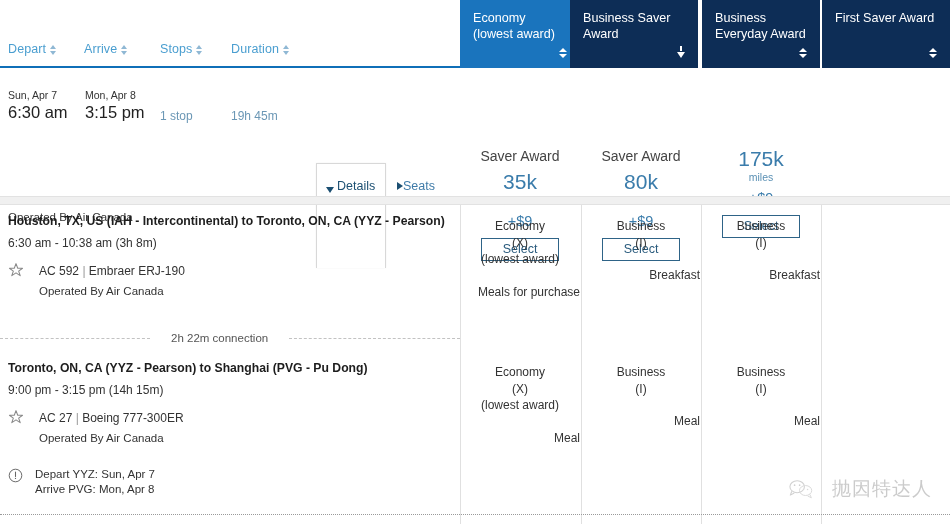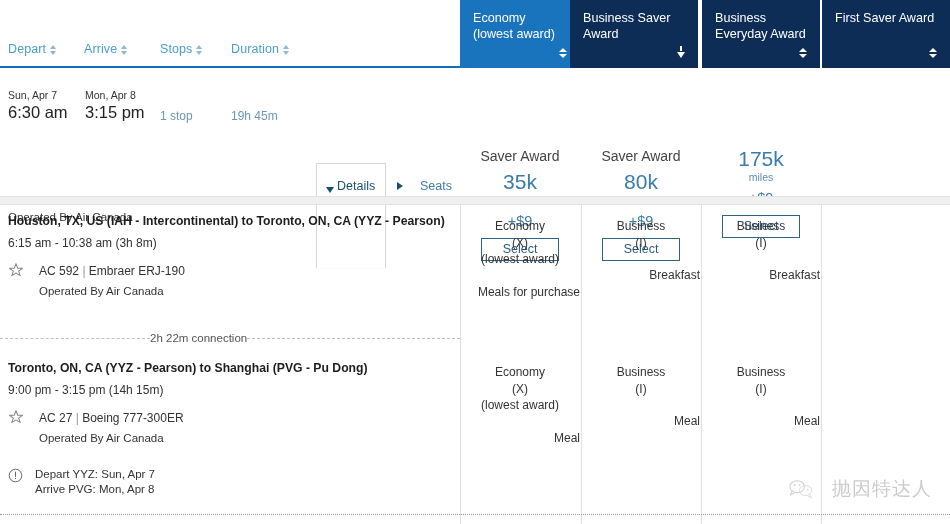--- a/index.html
+++ b/index.html
@@ -73,21 +73,21 @@
     box-shadow: 0 0 2px rgba(0,0,0,.05);
   }
   .details-link {
     position: absolute; left: 326px; top: 111px;
     font-size: 12.5px; color: #1b4f72; cursor: pointer;
     display: flex; align-items: flex-end; gap: 3px;
   }
   .seats-link {
     position: absolute; left: 397px; top: 111px;
     font-size: 12.5px; color: #3f7ba8; cursor: pointer;
-    display: flex; align-items: center; gap: 17px;
+    display: flex; align-items: center; gap: 0;
   }
   .tri-down { width: 0; height: 0; border-left: 4.5px solid transparent;
     border-right: 4.5px solid transparent; border-top: 6px solid #1b4f72; }
   .tri-right { width: 0; height: 0; border-top: 4.5px solid transparent;
     border-bottom: 4.5px solid transparent; border-left: 6px solid #1b4f72; }
 
   .award-cell {
     position: absolute; top: 68px; height: 128px; text-align: center;
   }
   .aw-label { margin-top: 12px; font-size: 14px; color: #444; }
@@ -113,21 +113,21 @@
   .seg { position: absolute; left: 0; width: 460px; }
   .seg-route { font-size: 12.2px; font-weight: bold; color: #1d1d1d; }
   .seg-times { font-size: 12px; color: #333; margin-top: 8px; }
   .seg-flight { font-size: 12px; color: #333; margin-top: 14px; padding-left: 31px; position: relative; }
   .seg-flight .sep { color: #999; }
   .seg-oper { font-size: 11.5px; color: #333; margin-top: 7px; padding-left: 31px; }
   .star-icon { position: absolute; left: 0; top: -2px; width: 16px; height: 16px; }
 
   .connection {
     position: absolute; left: 0; width: 460px; height: 14px;
-    display: flex; align-items: center; gap: 0;
+    display: flex; align-items: center; gap: 21px;
   }
   .connection .dash { flex: 1; border-top: 1px dashed #c2c2c2; }
   .connection .ctext { font-size: 11.5px; color: #555; white-space: nowrap; }
   .connection .dash.left { max-width: 150px; }
 
   .warn { position: absolute; left: 8px; font-size: 11.5px; color: #333; line-height: 15px; padding-left: 27px; }
   .warn .wicon { position: absolute; left: 0; top: 1px; }
 
   .cabin-info { position: absolute; text-align: center; font-size: 12px; color: #333; line-height: 16.5px; }
   .cabin-info .meal { display: block; margin-top: 16px; text-align: right; }
@@ -269,21 +269,21 @@
   <div class="details-region">
     <div class="region-topline"></div>
 
     <div class="vline" style="left:460px;top:9px;height:319px"></div>
     <div class="vline" style="left:581px;top:9px;height:319px"></div>
     <div class="vline" style="left:701px;top:9px;height:319px"></div>
     <div class="vline" style="left:821px;top:9px;height:319px"></div>
 
     <div class="seg" style="top:18px;padding-left:8px">
       <div class="seg-route">Houston, TX, US (IAH - Intercontinental) to Toronto, ON, CA (YYZ - Pearson)</div>
-      <div class="seg-times">6:15 am - 10:38 am (3h 8m)</div>
+      <div class="seg-times">6:30 am - 10:38 am (3h 8m)</div>
       <div class="seg-flight">
         <svg class="star-icon" viewBox="0 0 24 24">
           <path d="M12 2.5 L14.6 9.3 L21.8 9.3 L16 13.6 L18.3 20.5 L12 16.3 L5.7 20.5 L8 13.6 L2.2 9.3 L9.4 9.3 Z" fill="none" stroke="#8a8a8a" stroke-width="1.6" stroke-linejoin="round"></path>
         </svg>
         <span>AC 592</span>
         <span class="sep"> | </span>
         <span>Embraer ERJ-190</span>
       </div>
       <div class="seg-oper">Operated By Air Canada</div>
     </div>

